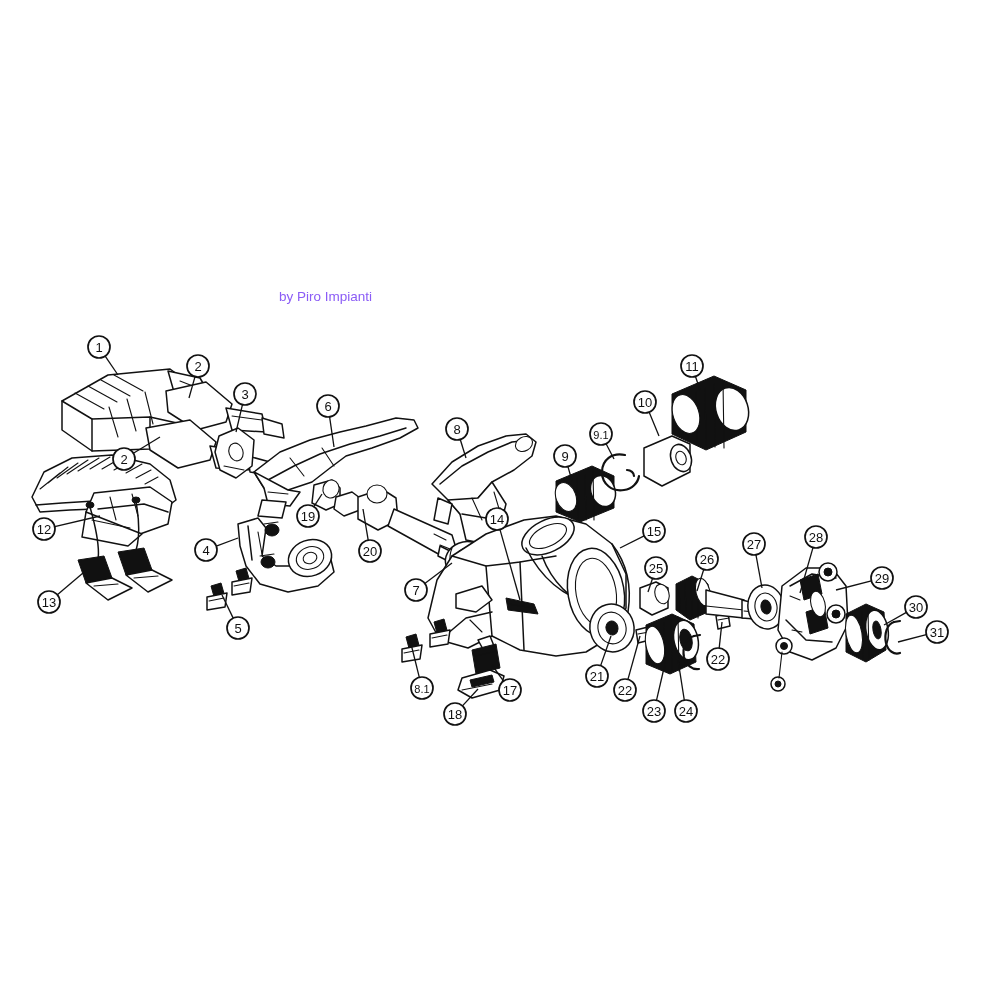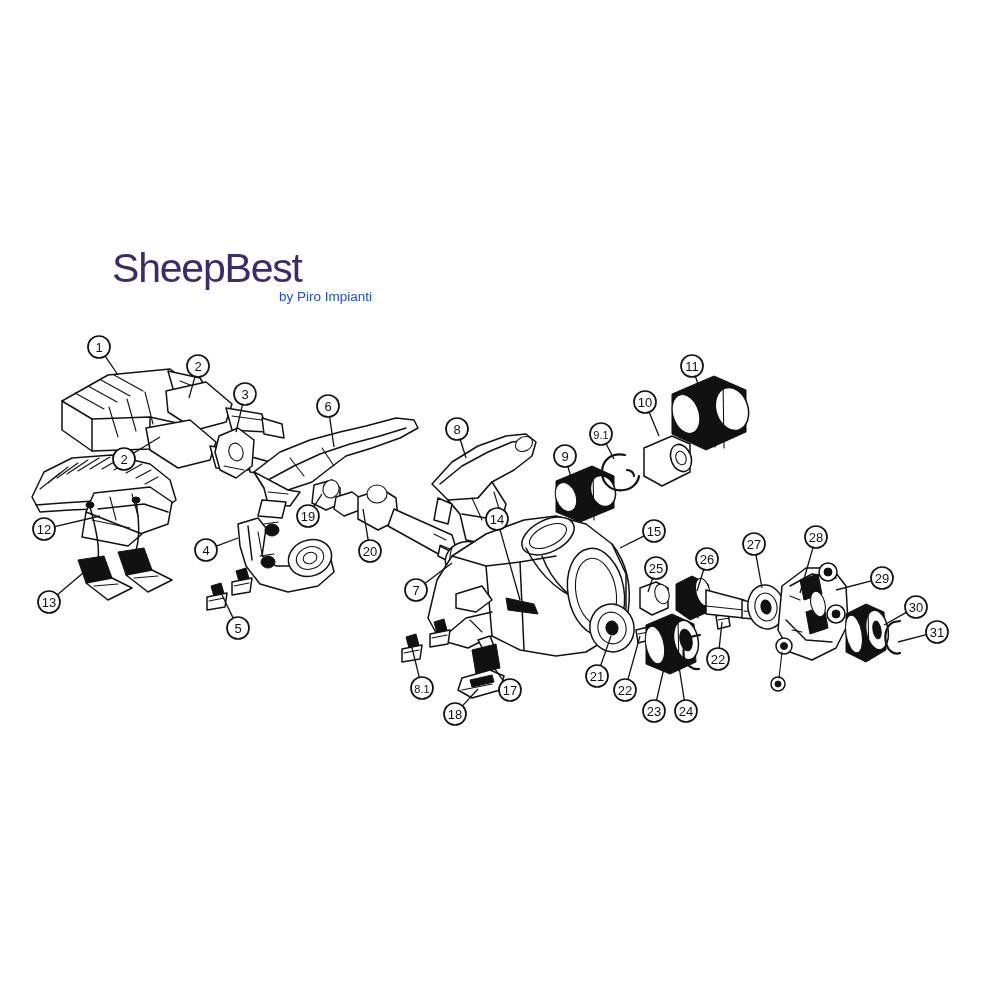--- a/index.html
+++ b/index.html
@@ -39,22 +39,21 @@
     font-size:13px;fill:#111;text-anchor:middle;dominant-baseline:central;
   }
   .cal-t.small{font-size:11px;}
 </style>
 </head>
 <body>
 
 <div id="canvas">
 
   <div id="brand">
-    <div class="word" style="color: rgb(61, 42, 107);">SheepBest</div>
-    <div class="sub" style="color: #1d4ed8;">by Piro Impianti</div>
+    <div class="sub" style="color: #8b5cf6;">by Piro Impianti</div>
   </div>
 
   <svg id="art" viewBox="0 0 1000 1000">
 
     <g>
       <path class="fillw" d="M62 401 L108 375 L170 369 L196 388 L186 425 L150 449 L92 451 L62 430 Z"></path>
       <path class="ln" d="M62 401 L92 419 L150 417 L186 425"></path>
       <path class="ln" d="M92 419 L92 451"></path>
       <path class="ln" d="M150 417 L150 449"></path>
       <path class="ln-t" d="M75 393 L104 409 M88 386 L117 402 M101 380 L130 396 M114 375 L143 391"></path>

